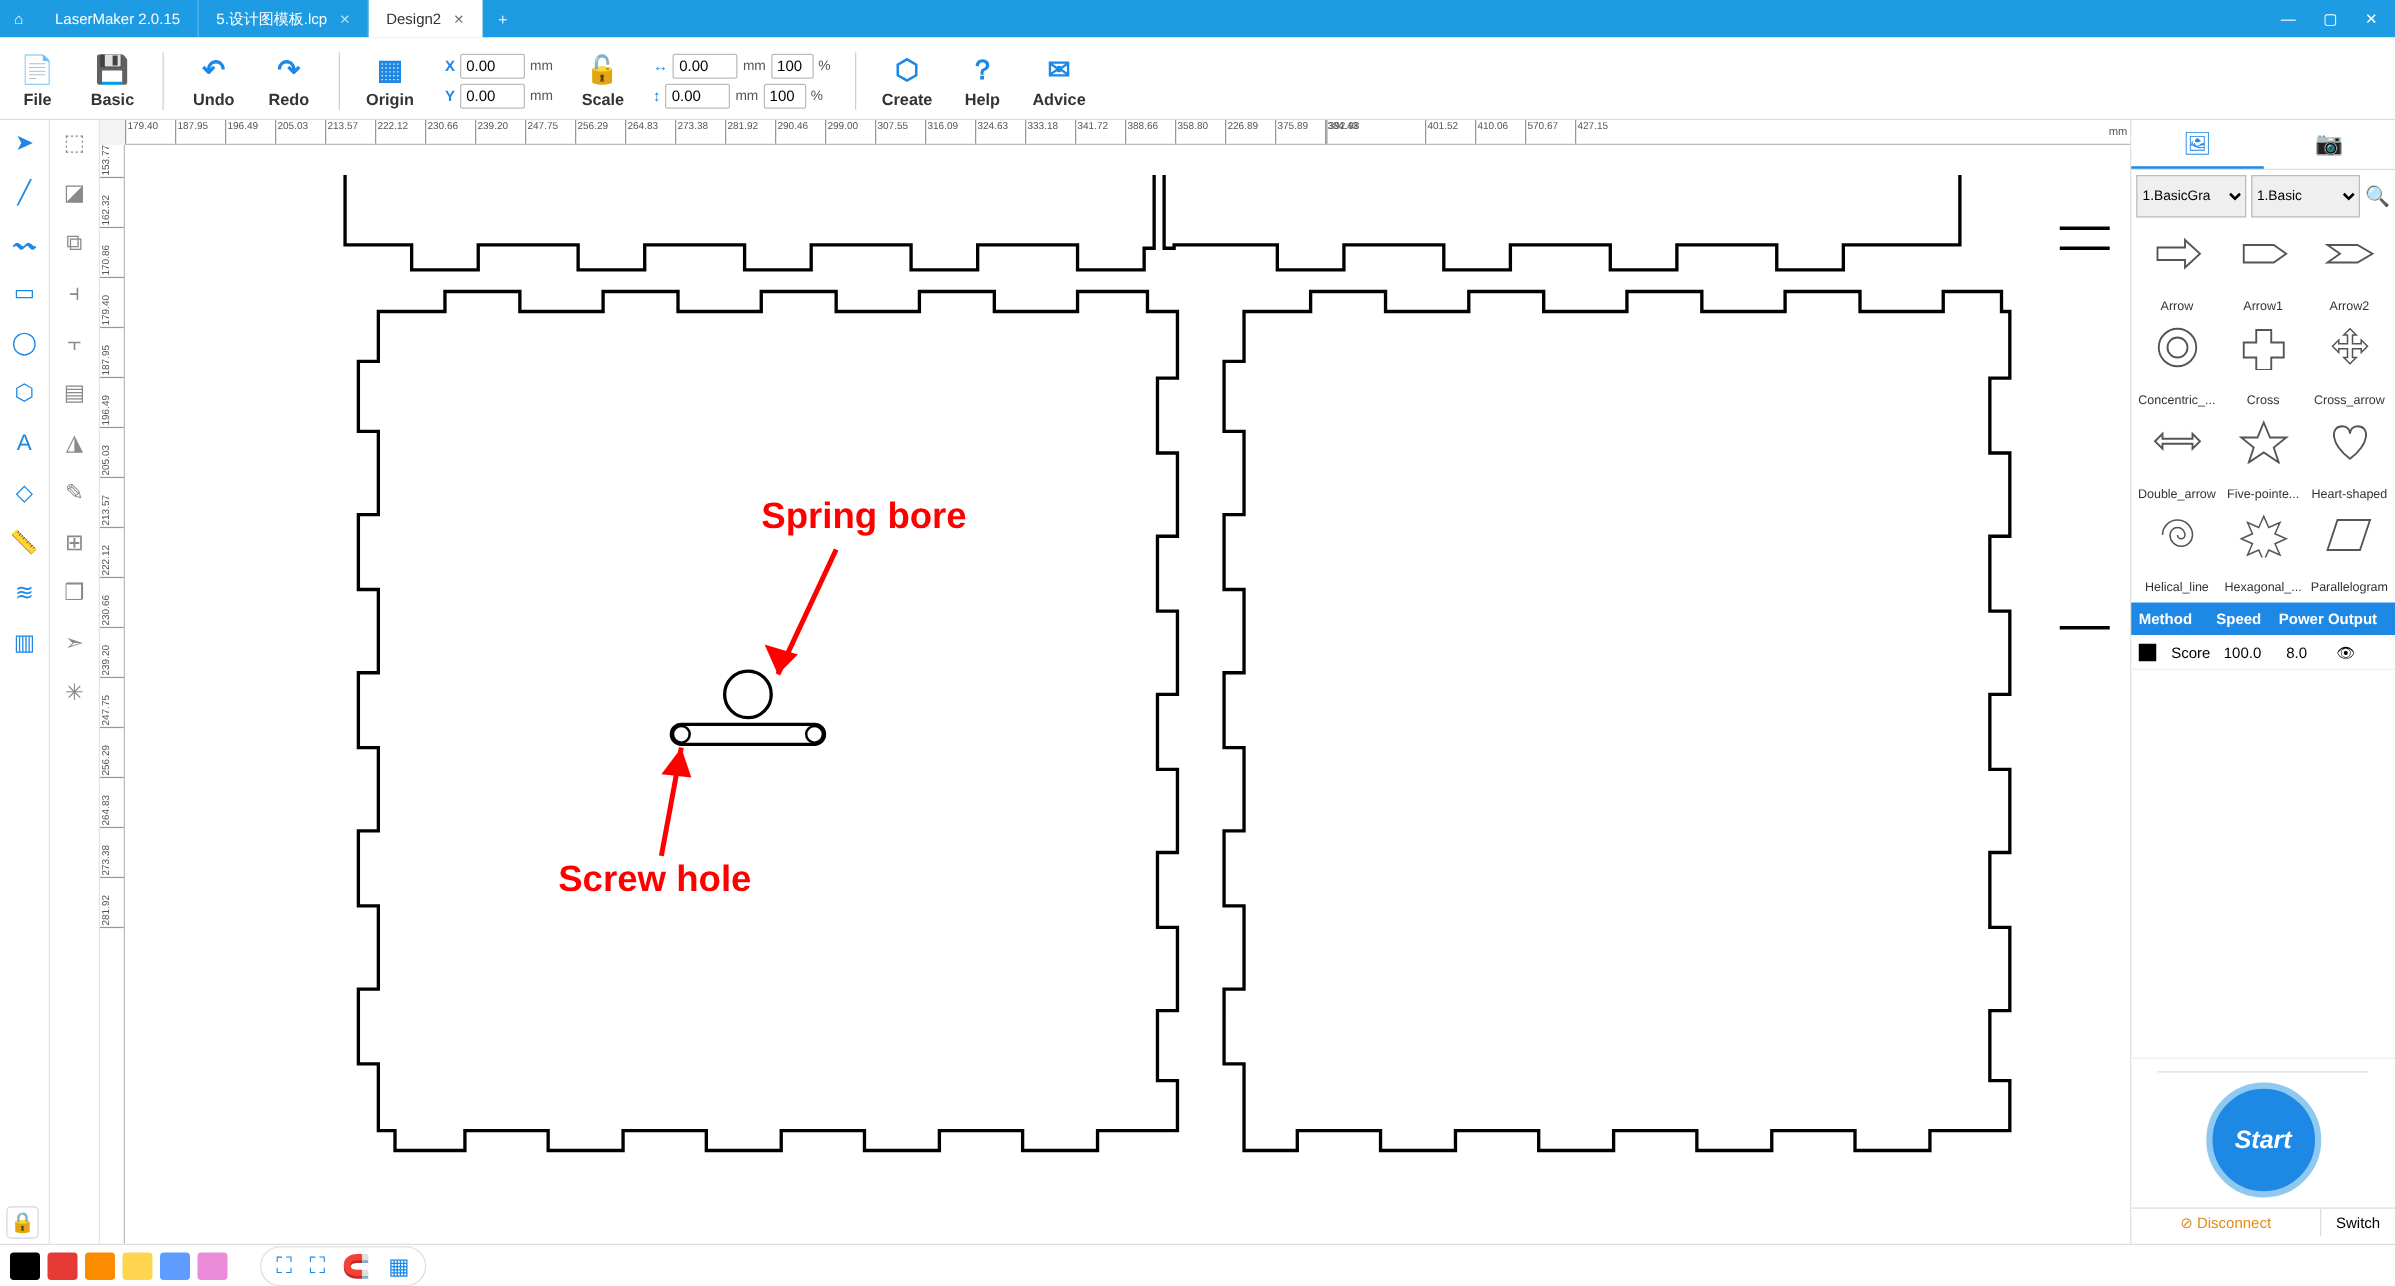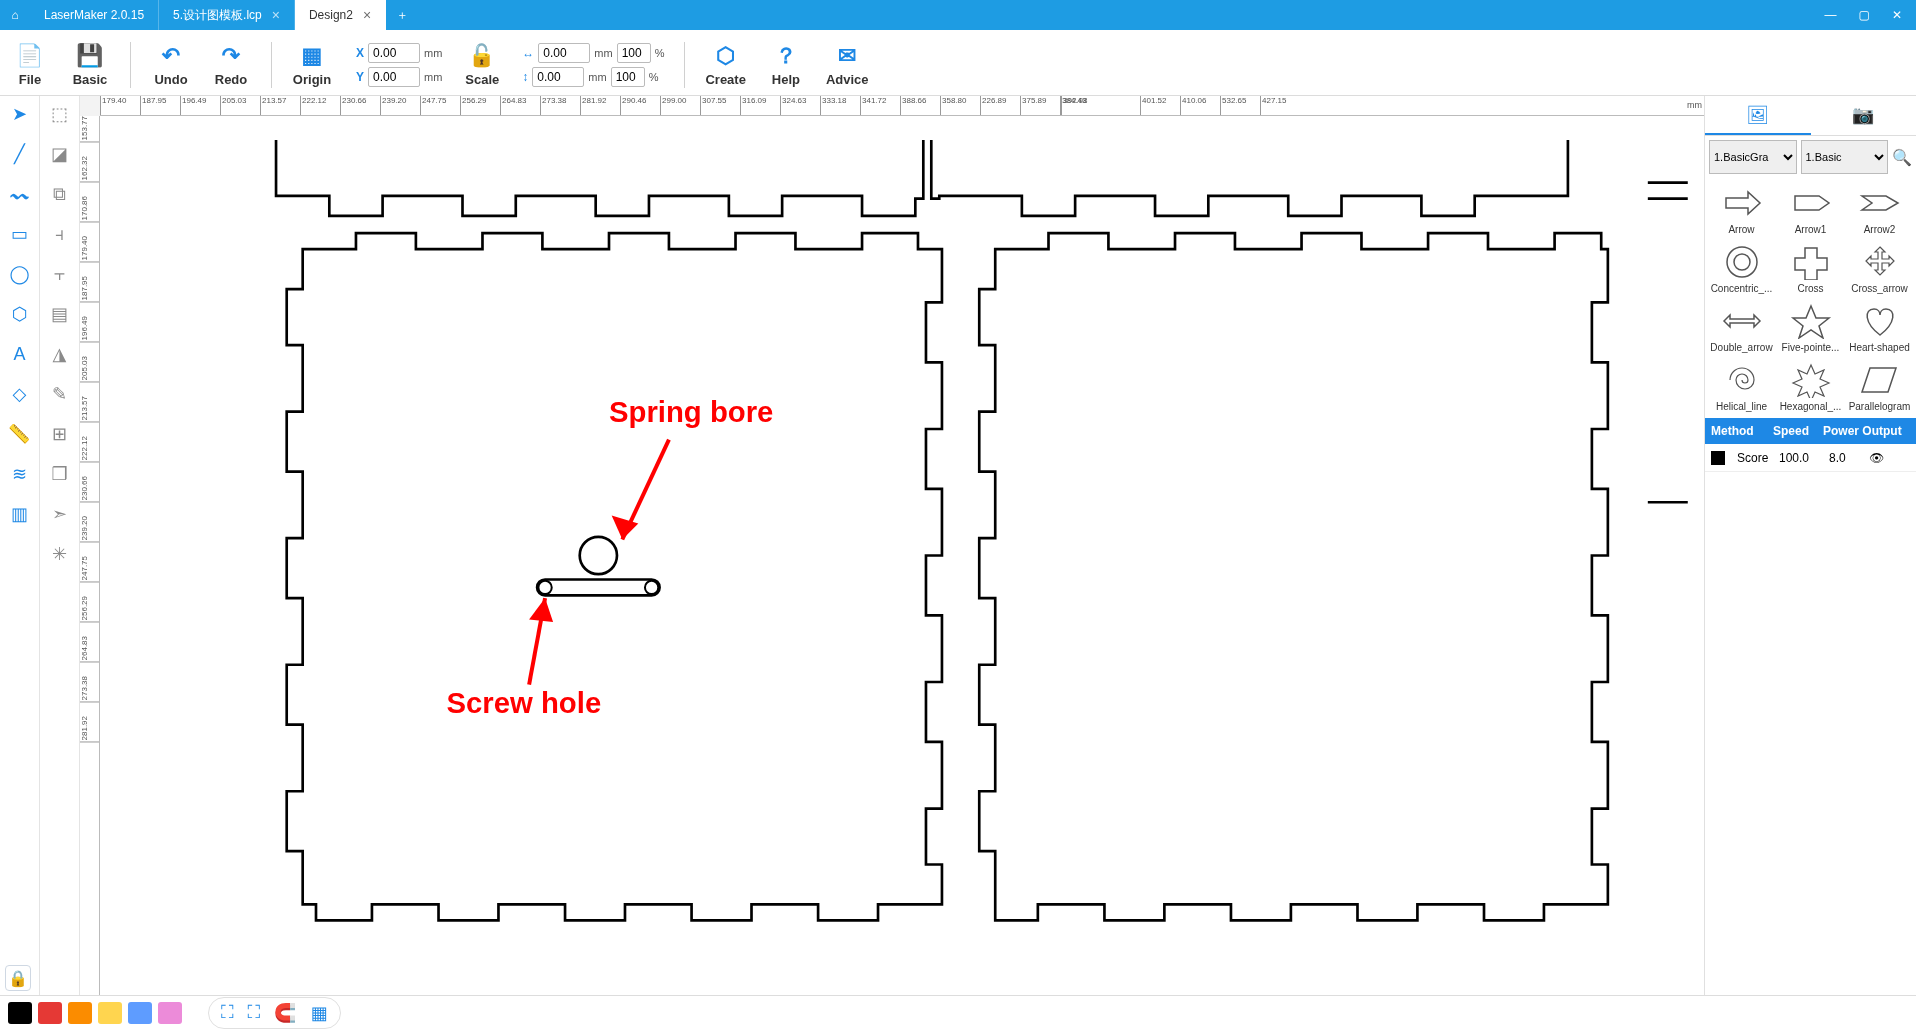--- a/index.html
+++ b/index.html
@@ -46,21 +46,21 @@
 
 
 .rightpanel { width: 212px; background: #fff; border-left: 1px solid #e0e0e0; display: flex; flex-direction: column; }
 .rightpanel .tabs { height: 40px; display: flex; border-bottom: 1px solid #ddd; }
 .rightpanel .tabs .rt { flex: 1; display: flex; align-items: center; justify-content: center; font-size: 18px; color: #888; border-bottom: 2px solid transparent; }
 .rightpanel .tabs .rt.active { color: #1e88e5; border-bottom-color: #1e88e5; }
 .rightpanel .catsel { display: flex; gap: 4px; padding: 4px; align-items: center; }
 .rightpanel .catsel select { flex: 1; height: 34px; border: 1px solid #bbb; font-size: 11px; }
 .rightpanel .catsel .mag { width: 20px; text-align: center; color: #888; }
 .shapesgrid { display: grid; grid-template-columns: repeat(3, 1fr); gap: 0; padding: 2px; max-height: 310px; overflow: hidden; }
-.shapecell { display: flex; flex-direction: column; align-items: center; gap: 2px; padding: 4px 2px; }
+.shapecell { display: flex; flex-direction: column; align-items: center; gap: 18px; padding: 4px 2px; }
 .shapecell .sic { width: 48px; height: 38px; display: flex; align-items: center; justify-content: center; }
 .shapecell .slabel { font-size: 10px; color: #333; text-align: center; overflow: hidden; text-overflow: ellipsis; white-space: nowrap; width: 100%; }
 
 .layerhead { background: #1e88e5; color: #fff; display: flex; font-size: 12px; font-weight: 600; height: 26px; align-items: center; }
 .layerhead div { padding: 0 6px; }
 .layerrow { display: flex; font-size: 12px; height: 28px; align-items: center; border-bottom: 1px solid #eee; }
 .layerrow .sw { width: 14px; height: 14px; background: #000; margin: 0 6px; }
 .layerrow div { padding: 0 6px; }
 
 .startzone { margin-top: auto; padding: 10px 0 6px 0; display: flex; flex-direction: column; align-items: center; gap: 8px; border-top: 1px solid #eee; }
@@ -222,21 +222,21 @@
         <div class="tick" style="left: 720px;">333.18</div>
         <div class="tick" style="left: 760px;">341.72</div>
         <div class="tick" style="left: 800px;">388.66</div>
         <div class="tick" style="left: 840px;">358.80</div>
         <div class="tick" style="left: 880px;">226.89</div>
         <div class="tick" style="left: 920px;">375.89</div>
         <div class="tick" style="left: 960px;">384.43</div>
         <div class="tick" style="left: 961px;">392.98</div>
         <div class="tick" style="left: 1040px;">401.52</div>
         <div class="tick" style="left: 1080px;">410.06</div>
-        <div class="tick" style="left: 1120px;">532.65</div>
+        <div class="tick" style="left: 1120px;">570.67</div>
         <div class="tick" style="left: 1160px;">427.15</div>
       </div>
     <div class="ruler-v" id="rulerV">
         <div class="tick" style="top: 0px;">153.77</div>
         <div class="tick" style="top: 40px;">162.32</div>
         <div class="tick" style="top: 80px;">170.86</div>
         <div class="tick" style="top: 120px;">179.40</div>
         <div class="tick" style="top: 160px;">187.95</div>
         <div class="tick" style="top: 200px;">196.49</div>
         <div class="tick" style="top: 240px;">205.03</div>
@@ -406,20 +406,28 @@
       <div style="flex:1">Power Output</div>
     </div>
     <div class="layerrow">
       <div class="sw"></div>
       <div style="width:42px">Score</div>
       <div style="width:50px">100.0</div>
       <div style="width:40px">8.0</div>
       <div>👁</div>
     </div>
 
+    <div class="startzone">
+      <div style="width:80%;height:1px;background:#ddd"></div>
+      <div class="startbtn">Start</div>
+      <div class="switchrow">
+        <div class="disc">⊘ <span>Disconnect</span></div>
+        <div class="sw">Switch</div>
+      </div>
+    </div>
   </div>
 </div>
 
 <div class="lockbox">🔒</div>
 
 <div class="bottom">
   <div id="palette" style="display:flex;gap:6px">
       <div class="csw" style="background: rgb(0, 0, 0);"></div>
       <div class="csw" style="background: rgb(229, 57, 53);"></div>
       <div class="csw" style="background: rgb(251, 140, 0);"></div>

